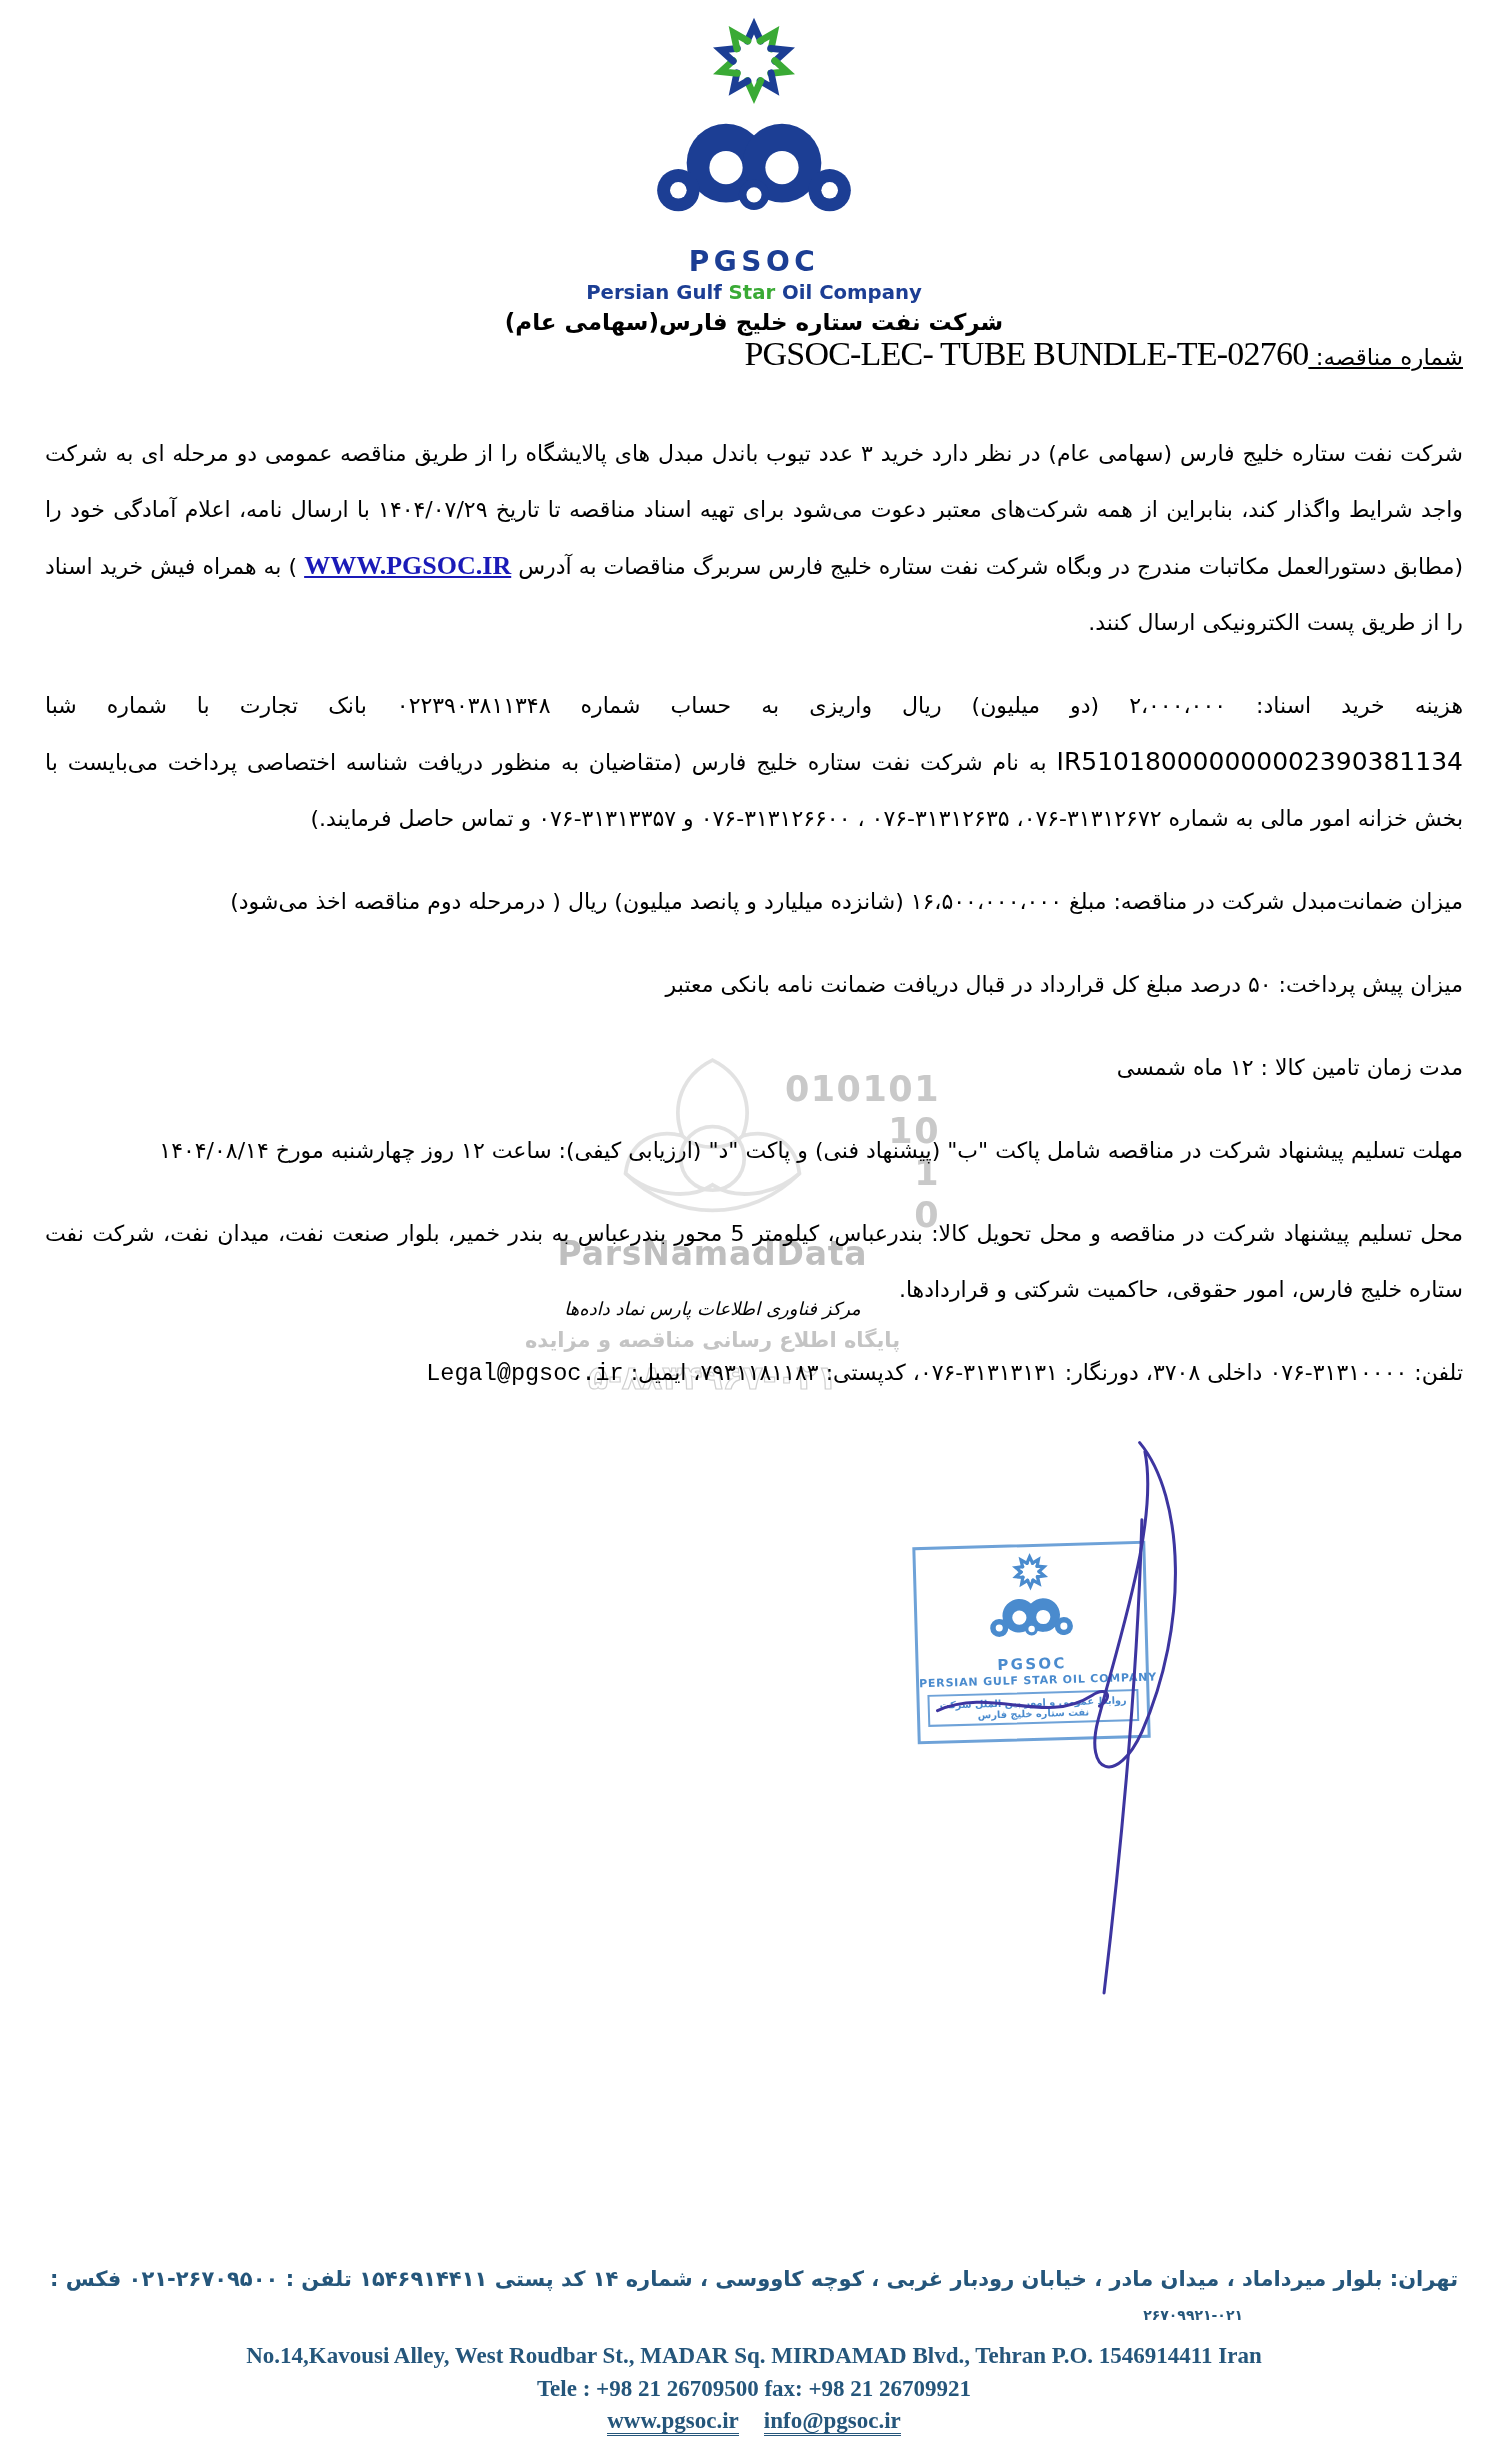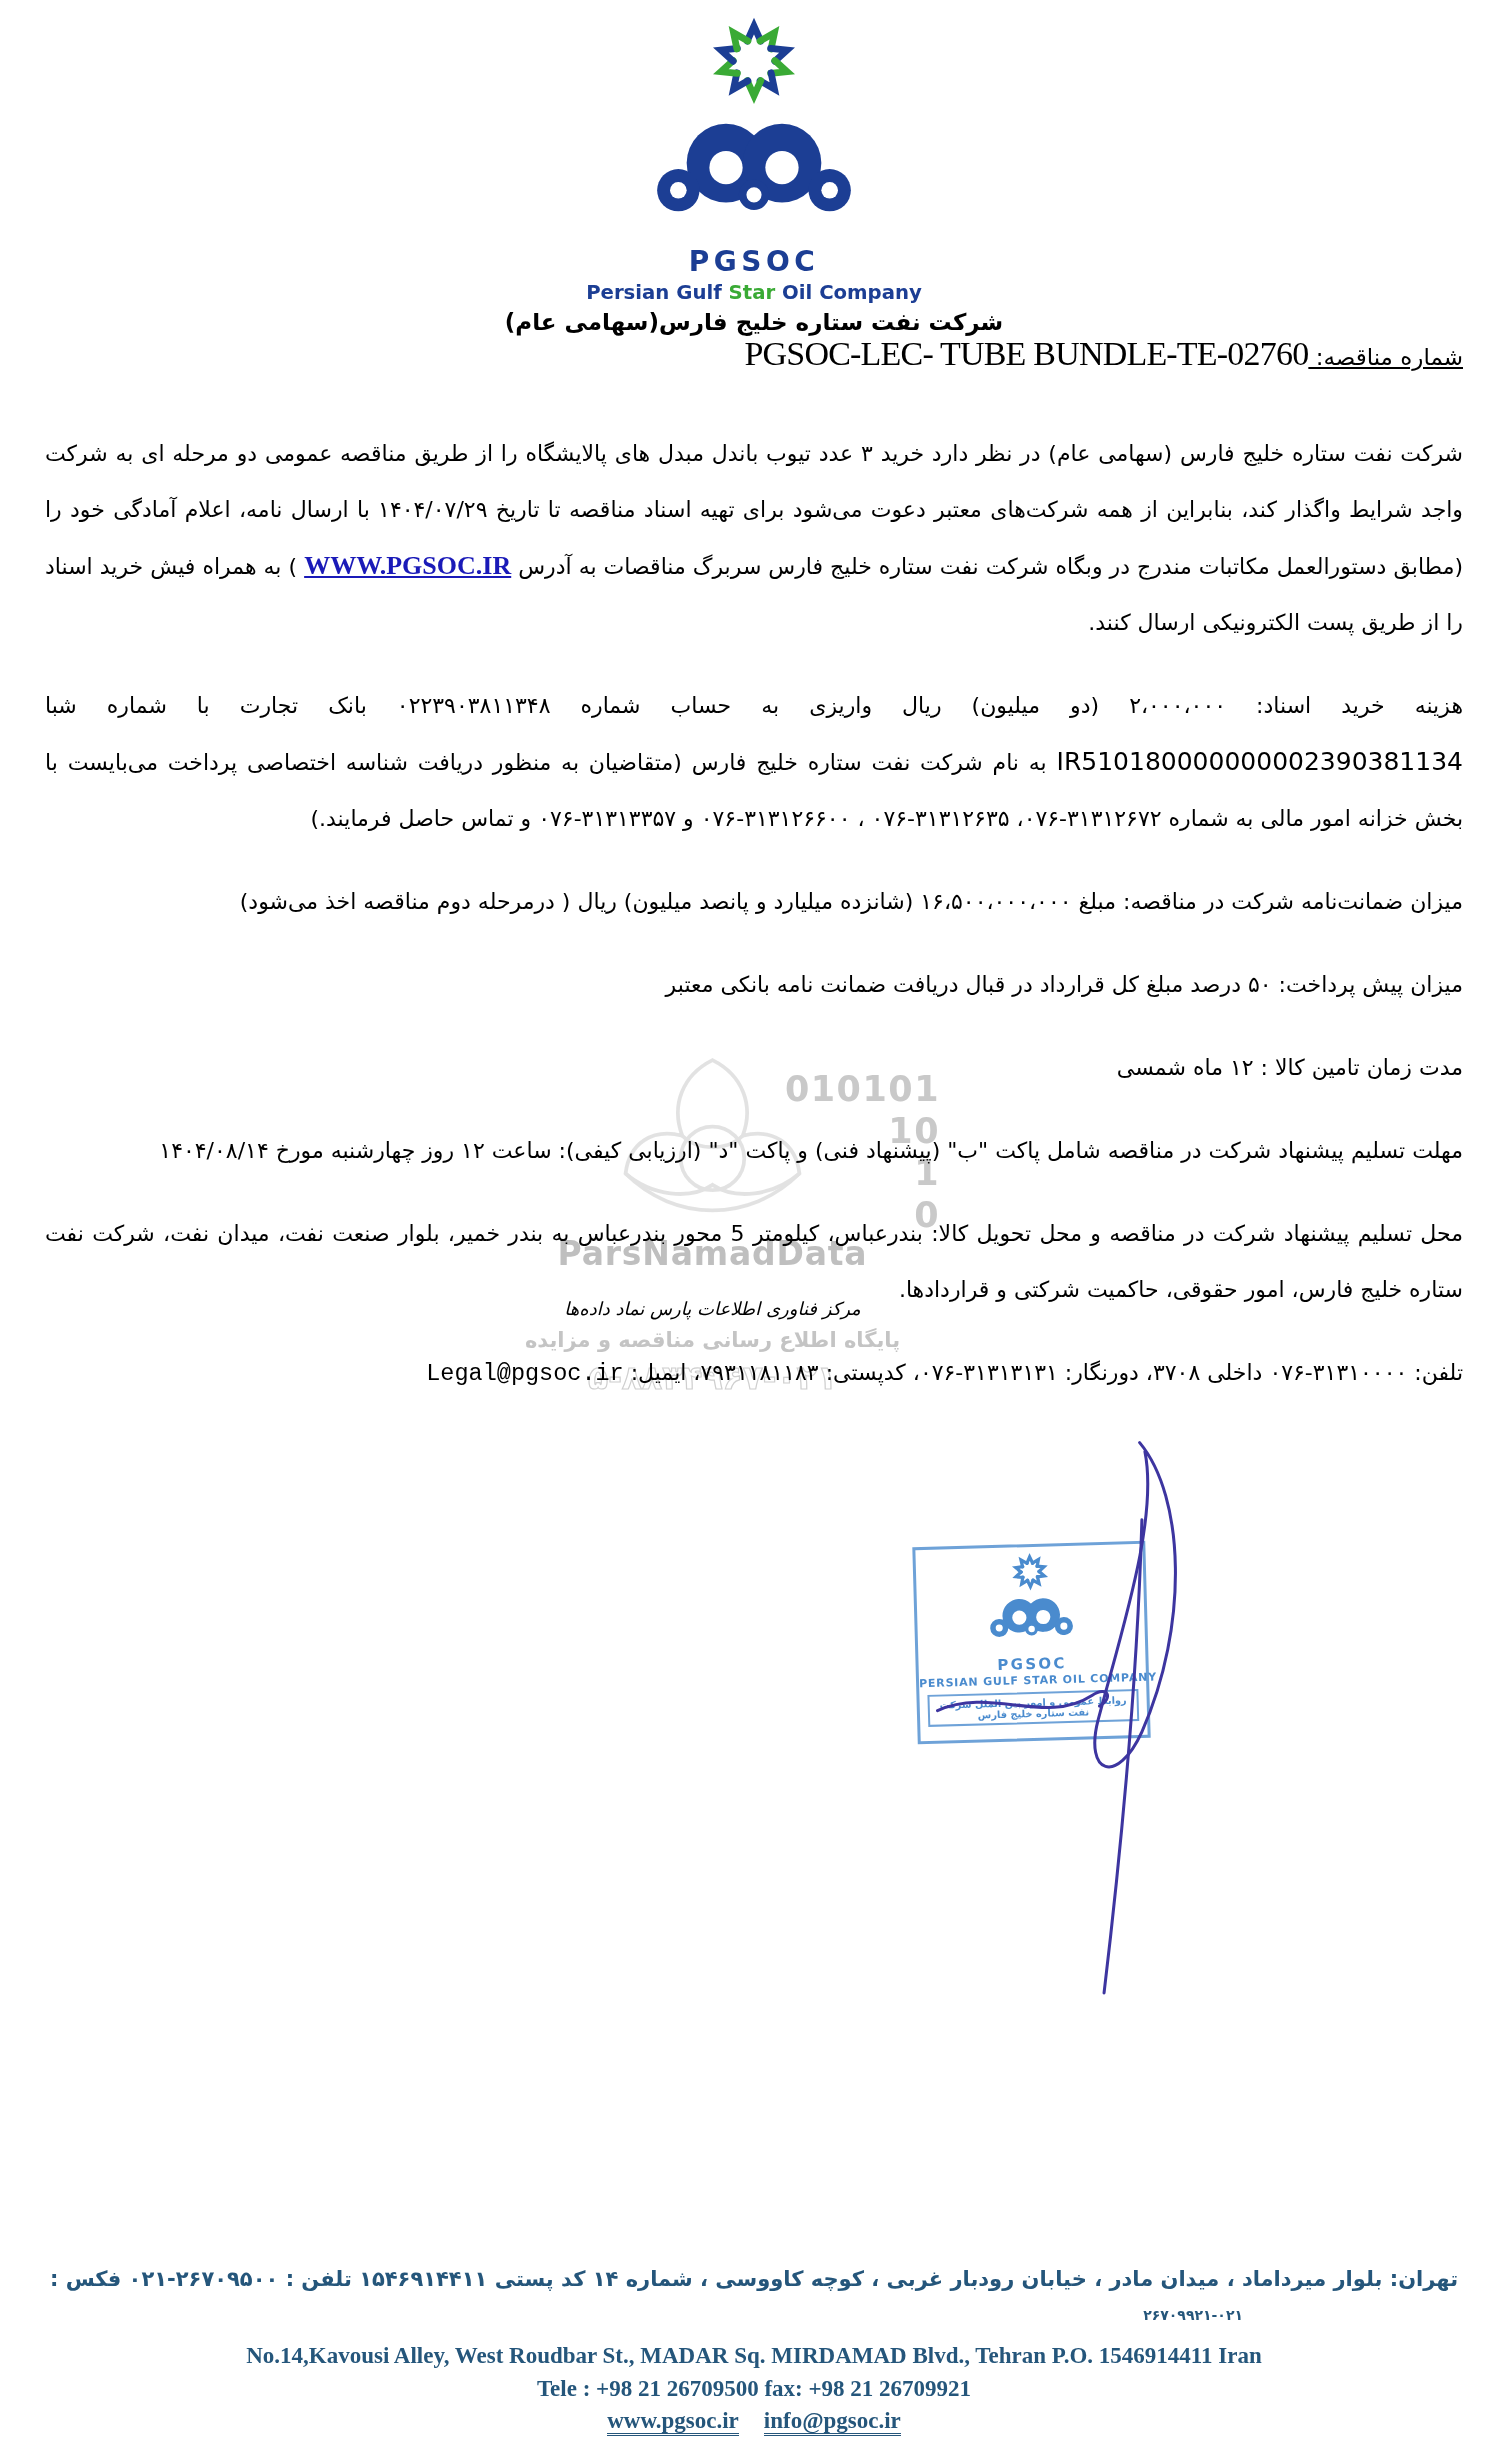--- a/index.html
+++ b/index.html
@@ -192,21 +192,21 @@
     <span>شماره مناقصه: </span>
     <span class="no">PGSOC-LEC- TUBE BUNDLE-TE-02760</span>
   </div>
 
   <div class="body-block">
 
     <p class="body-text"><span>شرکت نفت ستاره خلیج فارس (سهامی عام) در نظر دارد خرید ۳ عدد تیوب باندل مبدل های پالایشگاه را از طریق مناقصه عمومی دو مرحله ای به شرکت واجد شرایط واگذار کند، بنابراین از همه شرکت‌های معتبر دعوت می‌شود برای تهیه اسناد مناقصه تا تاریخ ۱۴۰۴/۰۷/۲۹ با ارسال نامه، اعلام آمادگی خود را (مطابق دستورالعمل مکاتبات مندرج در وبگاه شرکت نفت ستاره خلیج فارس سربرگ مناقصات به آدرس </span><a class="site-link" href="#">WWW.PGSOC.IR</a><span> ) به همراه فیش خرید اسناد را از طریق پست الکترونیکی ارسال کنند.</span></p>
 
     <p class="body-text"><span>هزینه خرید اسناد: </span><span class="ltr-num">۲،۰۰۰،۰۰۰</span><span> (دو میلیون) ریال واریزی به حساب شماره ۰۲۲۳۹۰۳۸۱۱۳۴۸ بانک تجارت با شماره شبا </span><span class="ltr-num iban">IR510180000000002390381134</span><span> به نام شرکت نفت ستاره خلیج فارس (متقاضیان به منظور دریافت شناسه اختصاصی پرداخت می‌بایست با بخش خزانه امور مالی به شماره ۳۱۳۱۲۶۷۲-۰۷۶، ۳۱۳۱۲۶۳۵-۰۷۶ ، ۳۱۳۱۲۶۶۰۰-۰۷۶ و ۳۱۳۱۳۳۵۷-۰۷۶ و  تماس حاصل فرمایند.)</span></p>
 
-    <p class="body-text"><span>میزان ضمانت‌نامه شرکت در مناقصه:  مبلغ </span><span class="ltr-num">۱۶،۵۰۰،۰۰۰،۰۰۰</span><span> (شانزده میلیارد و پانصد میلیون) ریال ( درمرحله دوم مناقصه اخذ می‌شود)</span></p>
+    <p class="body-text"><span>میزان ضمانت‌مبدل شرکت در مناقصه:  مبلغ </span><span class="ltr-num">۱۶،۵۰۰،۰۰۰،۰۰۰</span><span> (شانزده میلیارد و پانصد میلیون) ریال ( درمرحله دوم مناقصه اخذ می‌شود)</span></p>
 
     <p class="body-text single">میزان پیش پرداخت: ۵۰ درصد مبلغ کل قرارداد در قبال دریافت ضمانت نامه بانکی معتبر</p>
 
     <p class="body-text single">مدت زمان تامین کالا : ۱۲ ماه شمسی</p>
 
     <p class="body-text">مهلت تسلیم پیشنهاد شرکت در مناقصه شامل پاکت "ب" (پیشنهاد فنی) و پاکت "د" (ارزیابی کیفی): ساعت ۱۲ روز چهارشنبه مورخ ۱۴۰۴/۰۸/۱۴</p>
 
     <p class="body-text">محل تسلیم پیشنهاد شرکت در مناقصه و محل تحویل کالا: بندرعباس، کیلومتر 5 محور بندرعباس به بندر خمیر، بلوار صنعت نفت، میدان نفت، شرکت نفت ستاره خلیج فارس، امور حقوقی، حاکمیت شرکتی و قراردادها.</p>
 
     <p class="body-text single"><span>تلفن: ۳۱۳۱۰۰۰۰-۰۷۶ داخلی ۳۷۰۸، دورنگار: ۳۱۳۱۳۱۳۱-۰۷۶، کدپستی: ۷۹۳۱۱۸۱۱۸۳، ایمیل: </span><a class="email-inline" href="#">Legal@pgsoc.ir</a></p>

